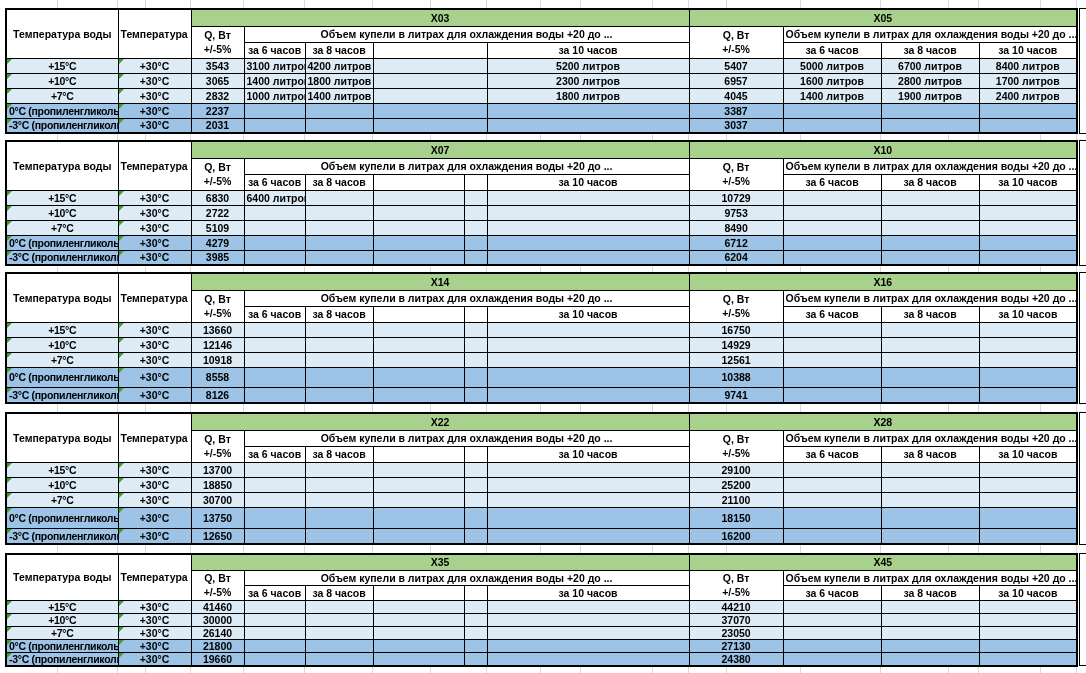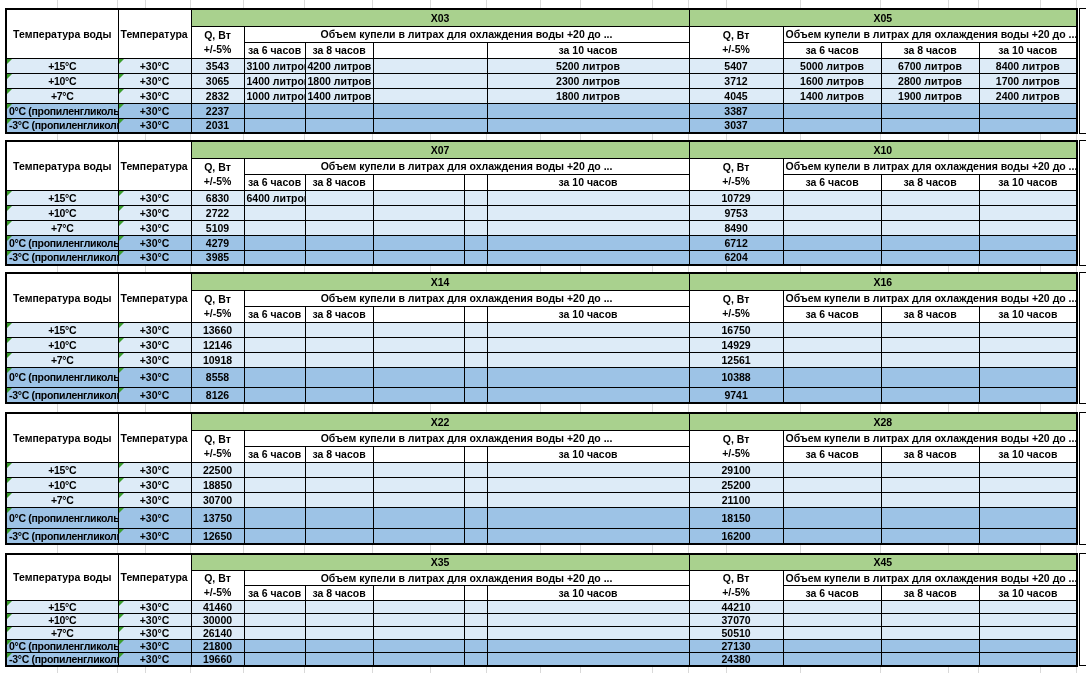--- a/index.html
+++ b/index.html
@@ -106,21 +106,21 @@
           <td class="light lit">8400 литров</td>
         </tr>
         <tr style="height:15px">
           <td class="lbl light"><span class="flag"></span><span>+10°C</span></td>
           <td class="light thickR"><span class="flag"></span><span>+30°C</span></td>
           <td class="light">3065</td>
           <td class="light lit">1400 литров</td>
           <td class="light lit">1800 литров</td>
           <td class="light"></td>
           <td class="light lit thickR">2300 литров</td>
-          <td class="light">3712</td>
+          <td class="light">6957</td>
           <td class="light lit">1600 литров</td>
           <td class="light lit">2800 литров</td>
           <td class="light lit">1700 литров</td>
         </tr>
         <tr style="height:15px">
           <td class="lbl light"><span class="flag"></span><span>+7°C</span></td>
           <td class="light thickR"><span class="flag"></span><span>+30°C</span></td>
           <td class="light">2832</td>
           <td class="light lit">1000 литров</td>
           <td class="light lit">1400 литров</td>
@@ -461,21 +461,21 @@
           <td class="hdr thickB"></td>
           <td class="hdr thickB"></td>
           <td class="hdr thickB thickR">за 10 часов</td>
           <td class="hdr thickB">за 6 часов</td>
           <td class="hdr thickB">за 8 часов</td>
           <td class="hdr thickB">за 10 часов</td>
         </tr>
         <tr style="height:15px">
           <td class="lbl light"><span class="flag"></span><span>+15°C</span></td>
           <td class="light thickR"><span class="flag"></span><span>+30°C</span></td>
-          <td class="light">22500</td>
+          <td class="light">13700</td>
           <td class="light lit"></td>
           <td class="light lit"></td>
           <td class="light"></td>
           <td class="light"></td>
           <td class="light lit thickR"></td>
           <td class="light">29100</td>
           <td class="light lit"></td>
           <td class="light lit"></td>
           <td class="light lit"></td>
         </tr>
@@ -621,21 +621,21 @@
         </tr>
         <tr style="height:13px">
           <td class="lbl light"><span class="flag"></span><span>+7°C</span></td>
           <td class="light thickR"><span class="flag"></span><span>+30°C</span></td>
           <td class="light">26140</td>
           <td class="light lit"></td>
           <td class="light lit"></td>
           <td class="light"></td>
           <td class="light"></td>
           <td class="light lit thickR"></td>
-          <td class="light">50510</td>
+          <td class="light">23050</td>
           <td class="light lit"></td>
           <td class="light lit"></td>
           <td class="light lit"></td>
         </tr>
         <tr style="height:13px">
           <td class="lbl dark"><span class="flag"></span><span>0°C (пропиленгликоль)</span></td>
           <td class="dark thickR"><span class="flag"></span><span>+30°C</span></td>
           <td class="dark">21800</td>
           <td class="dark lit"></td>
           <td class="dark lit"></td>

